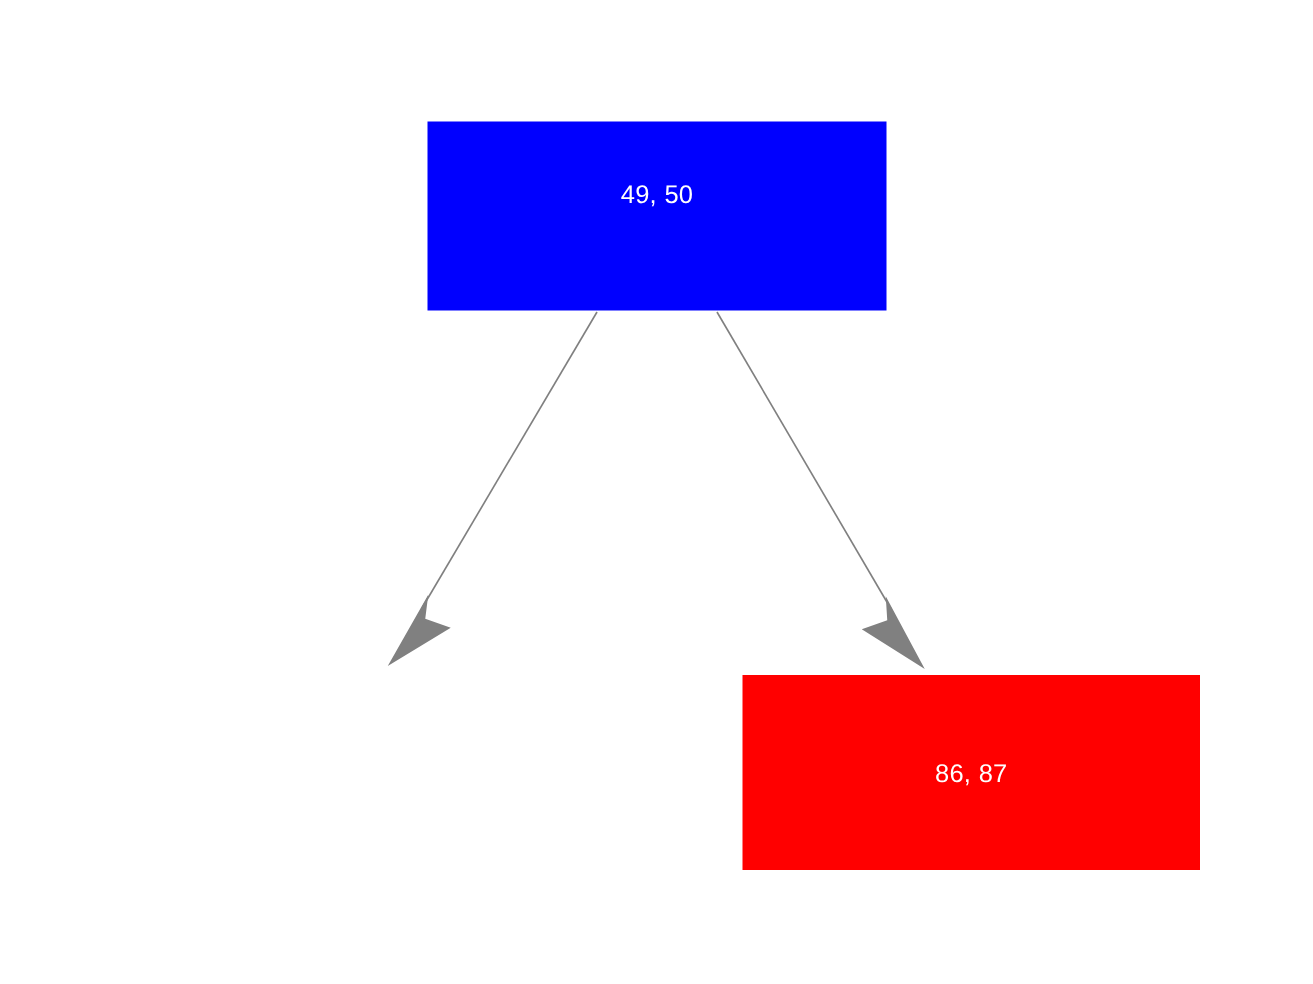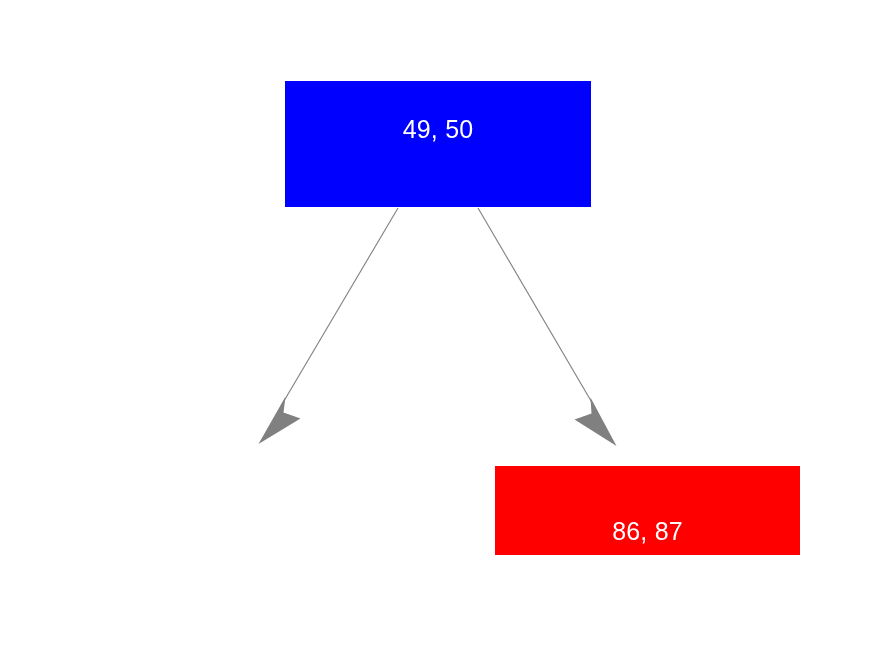--- a/index.html
+++ b/index.html
@@ -31,21 +31,21 @@
     box-sizing: border-box;
     display: block;
   }
   .node-label {
     position: absolute;
     left: 0;
     width: 100%;
     text-align: center;
     color: #ffffff;
     font-family: "Liberation Sans", sans-serif;
-    font-size: 25px;
+    font-size: 17px;
     line-height: 23px;
     letter-spacing: 0.2px;
     white-space: nowrap;
     user-select: none;
   }
   #node-root {
     left: 285px;
     top: 81px;
     width: 306px;
     height: 126px;
@@ -57,23 +57,22 @@
     top: 450px;
     width: 303px;
     height: 124px;
     background: #ff0000;
   }
   #node-left .node-label { top: 54px; }
   #node-right {
     left: 495px;
     top: 450px;
     width: 305px;
-    height: 89px;
+    height: 130px;
     background: #ff0000;
-    margin-top: 16px;
   }
   #node-right .node-label { top: 54px; }
 </style>
 </head>
 <body>
 
 <div id="diagram-canvas">
 
   <svg id="edge-layer" viewBox="0 0 875 656" width="875" height="656" xmlns="http://www.w3.org/2000/svg">
 

